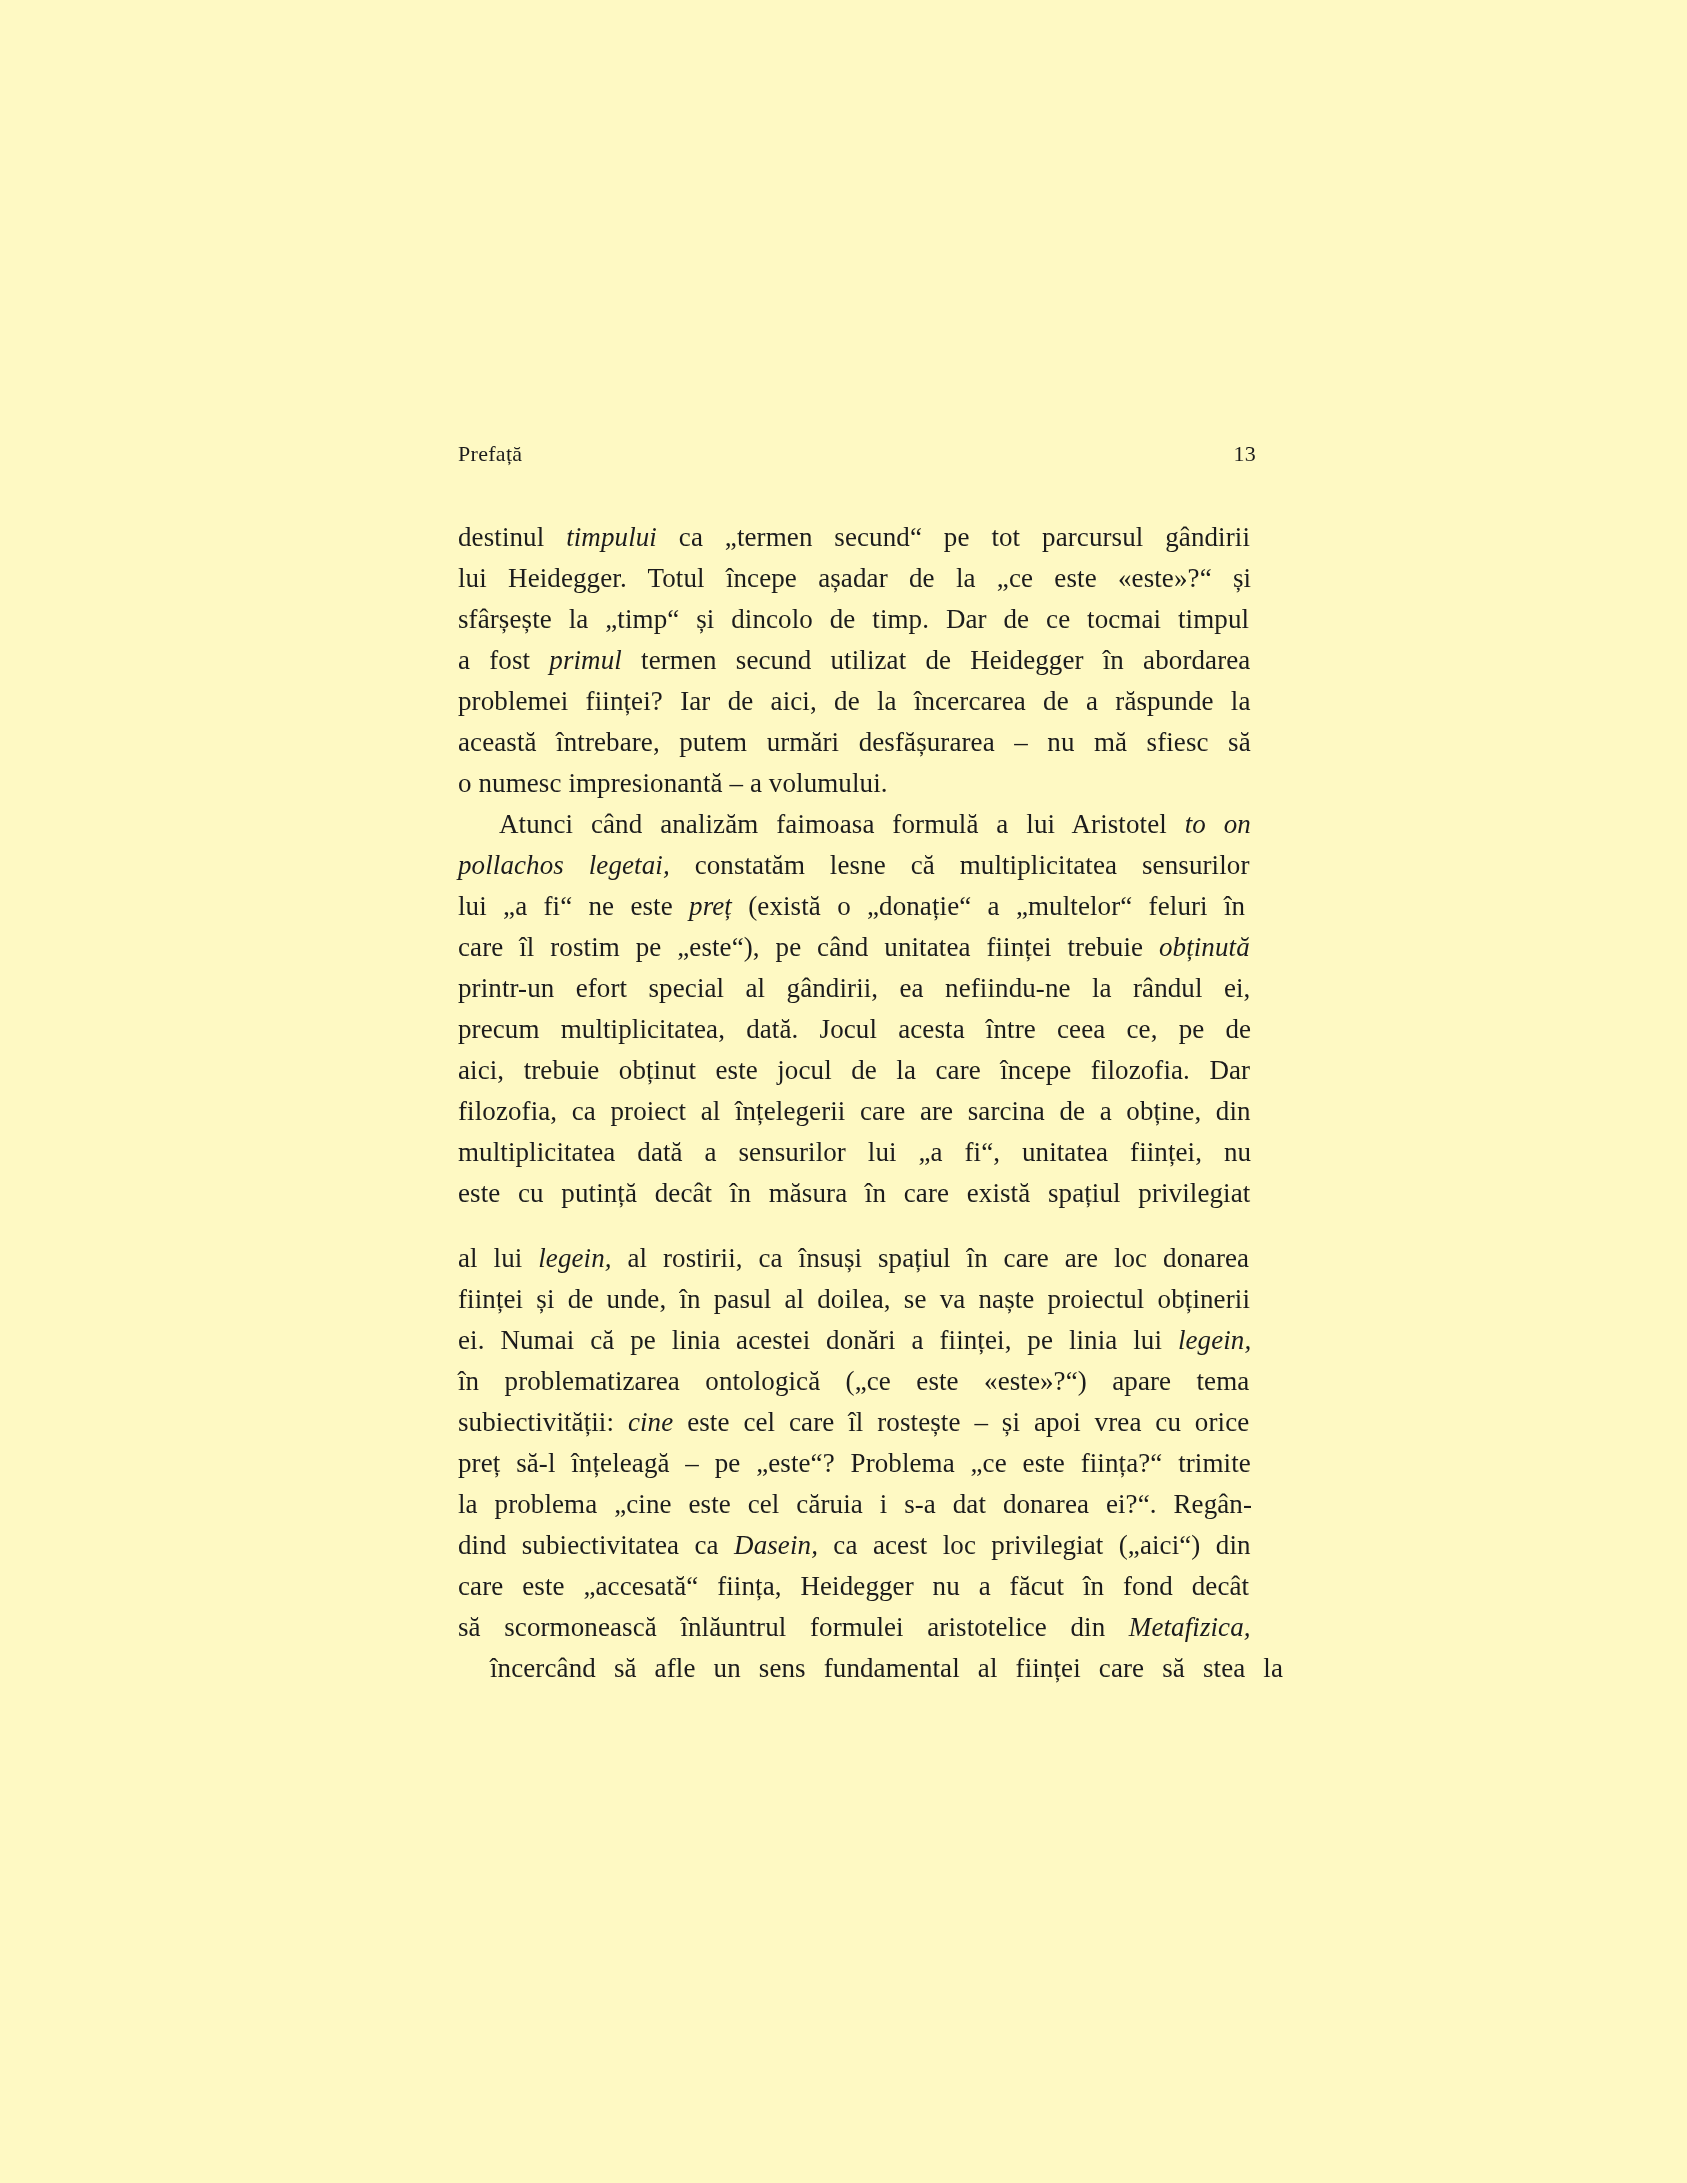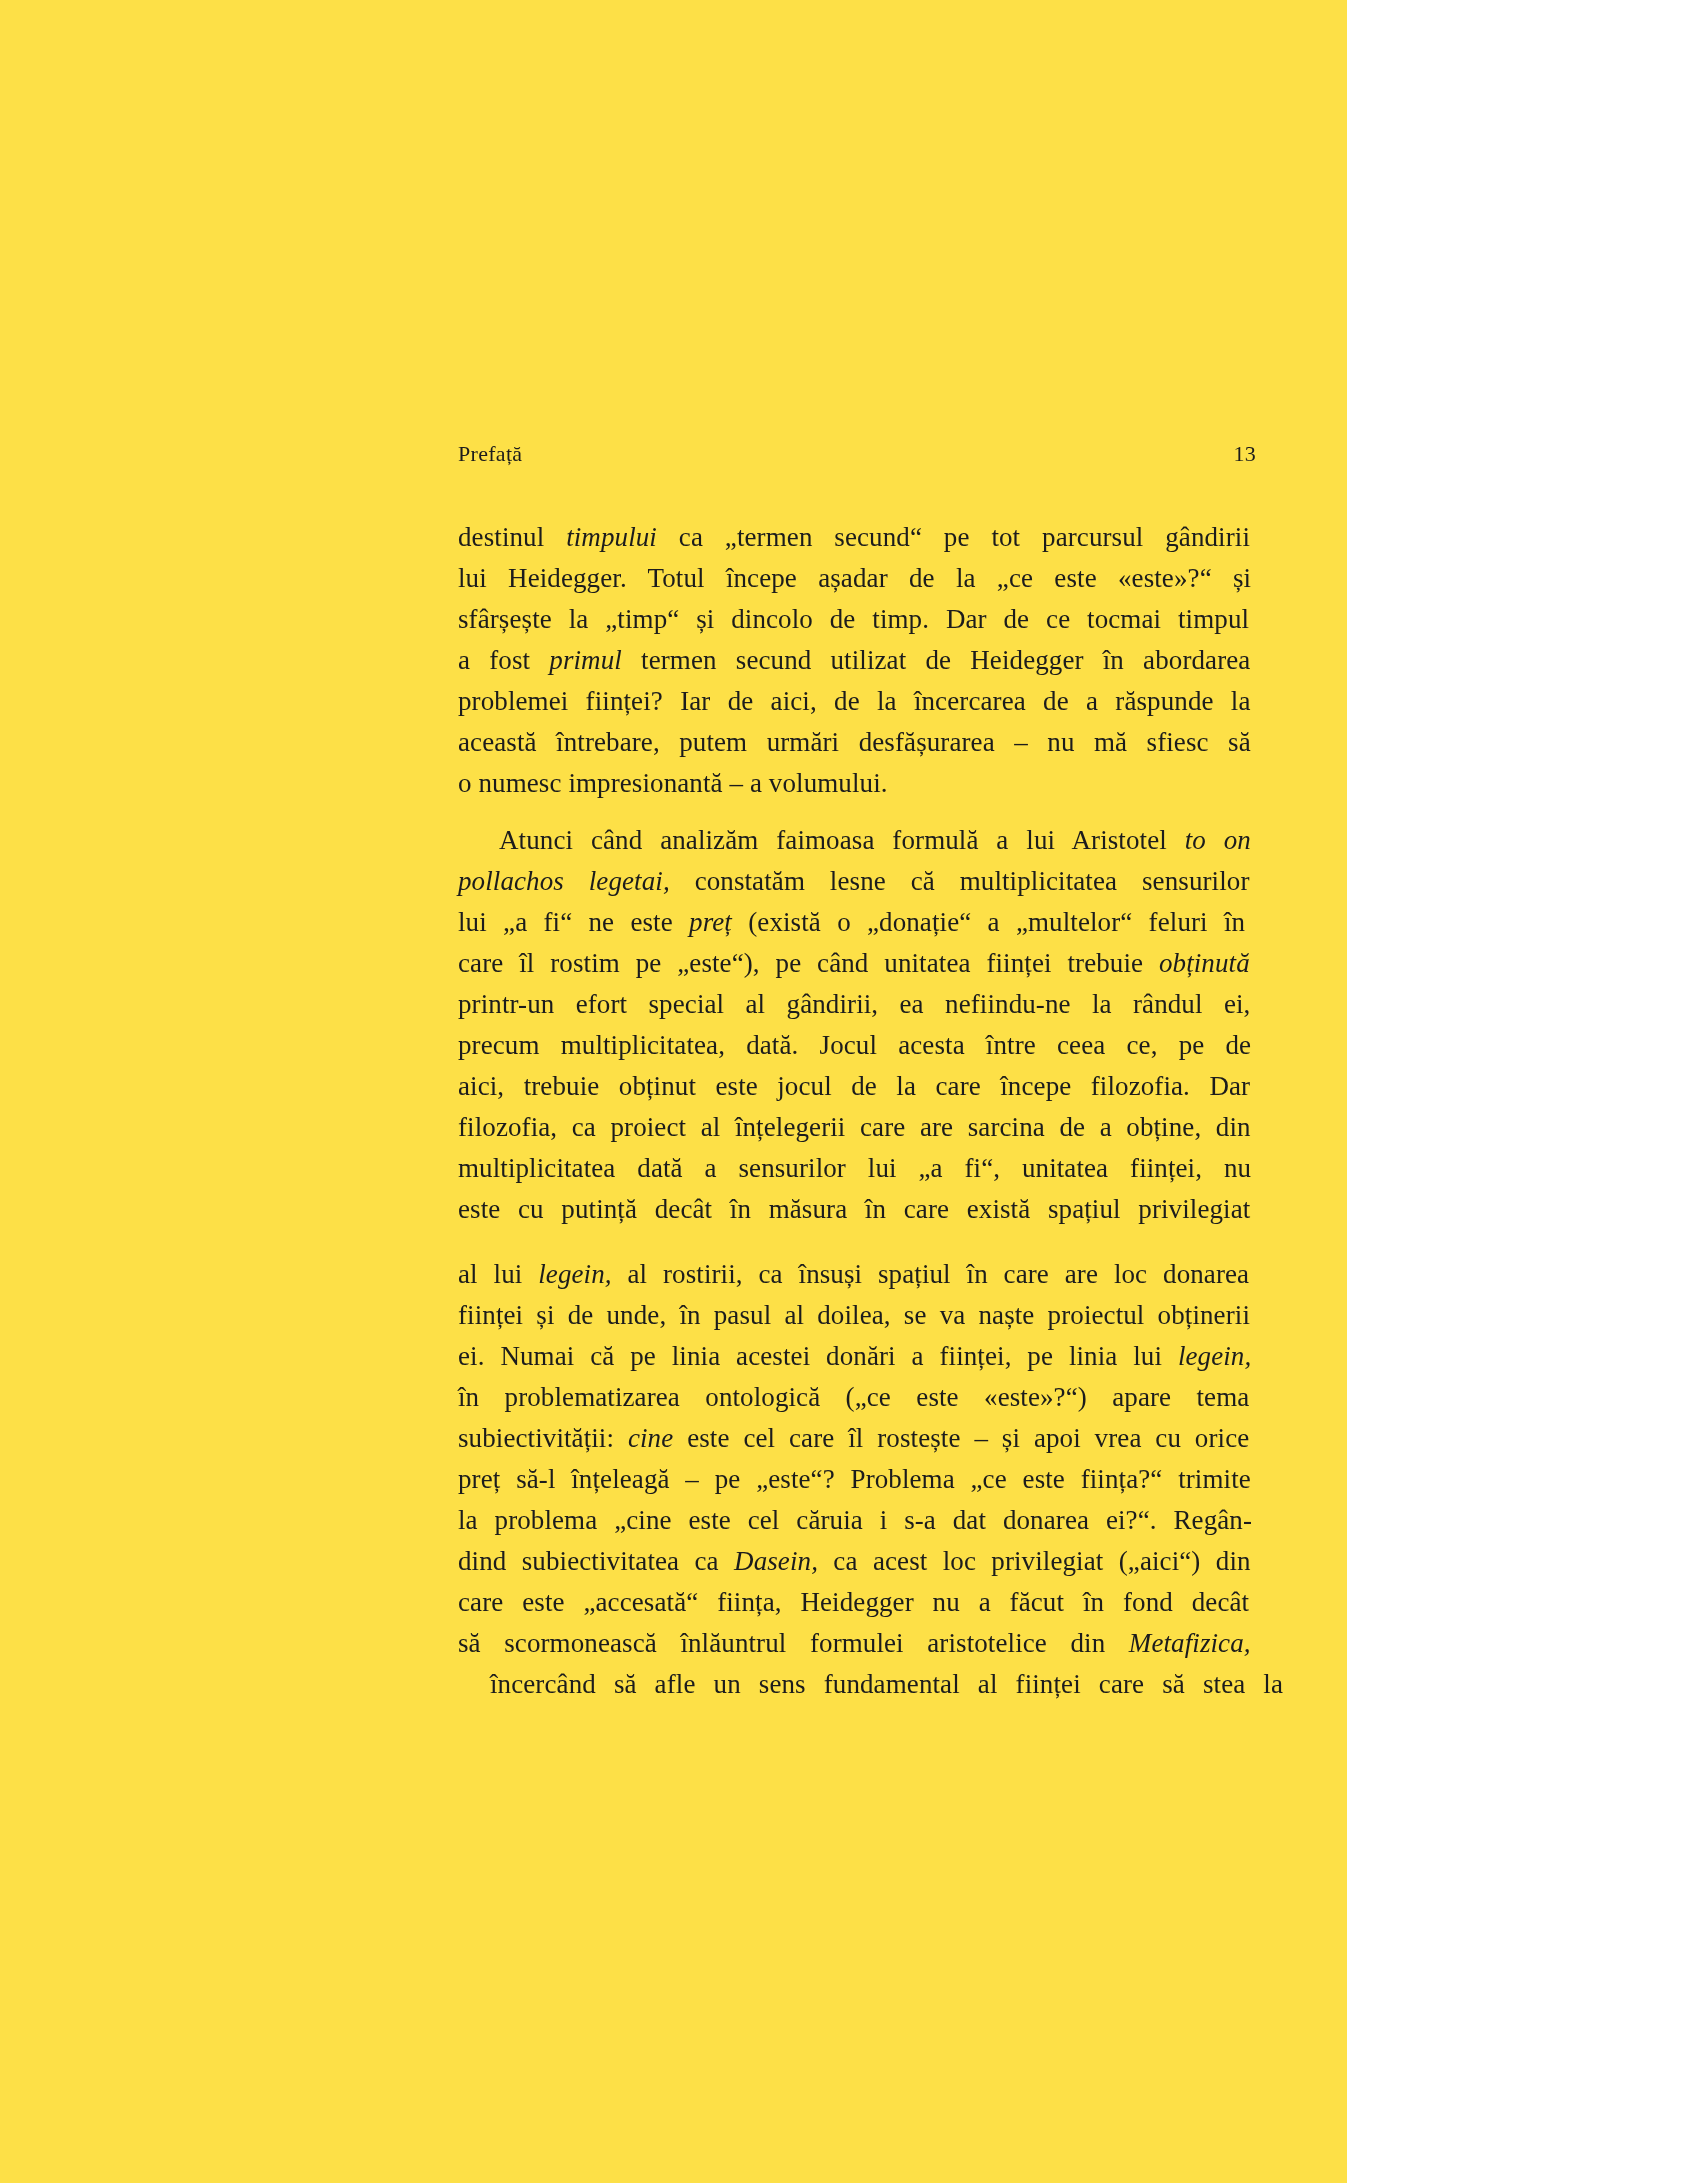--- a/index.html
+++ b/index.html
@@ -10,23 +10,23 @@
     width: 1687px;
     height: 2183px;
     background: #ffffff;
     font-family: "Liberation Serif", "DejaVu Serif", serif;
     color: #1c1c1c;
     position: relative;
   }
   .page {
     position: absolute;
     left: 0; top: 0;
-    width: 1347px;
+    width: 1687px;
     height: 2183px;
-    background: #fde047;
+    background: #fef9c3;
     overflow: hidden;
   }
   
   .header {
     position: absolute;
     left: 458px;
     top: 441px;
     width: 798px;
     display: flex;
     justify-content: space-between;
@@ -44,21 +44,20 @@
     font-size: 27px;
     line-height: 41px;
     letter-spacing: 0.1px;
   }
   .line {
     white-space: pre;
     height: 41px;
   }
   .line.indent {
     padding-left: 41px;
-    margin-top: 16px;
   }
   .line .inner { display: inline; }
   .line em { font-style: italic; }
 </style>
 </head>
 <body>
 
 <div class="page">
 
   <div class="header">

